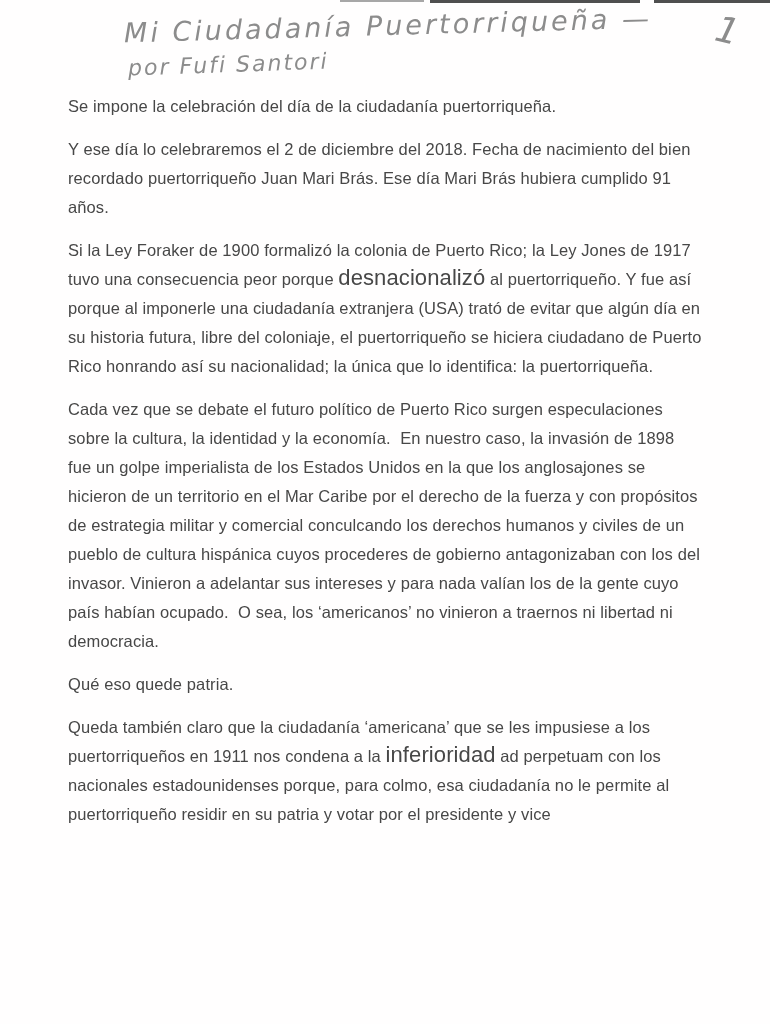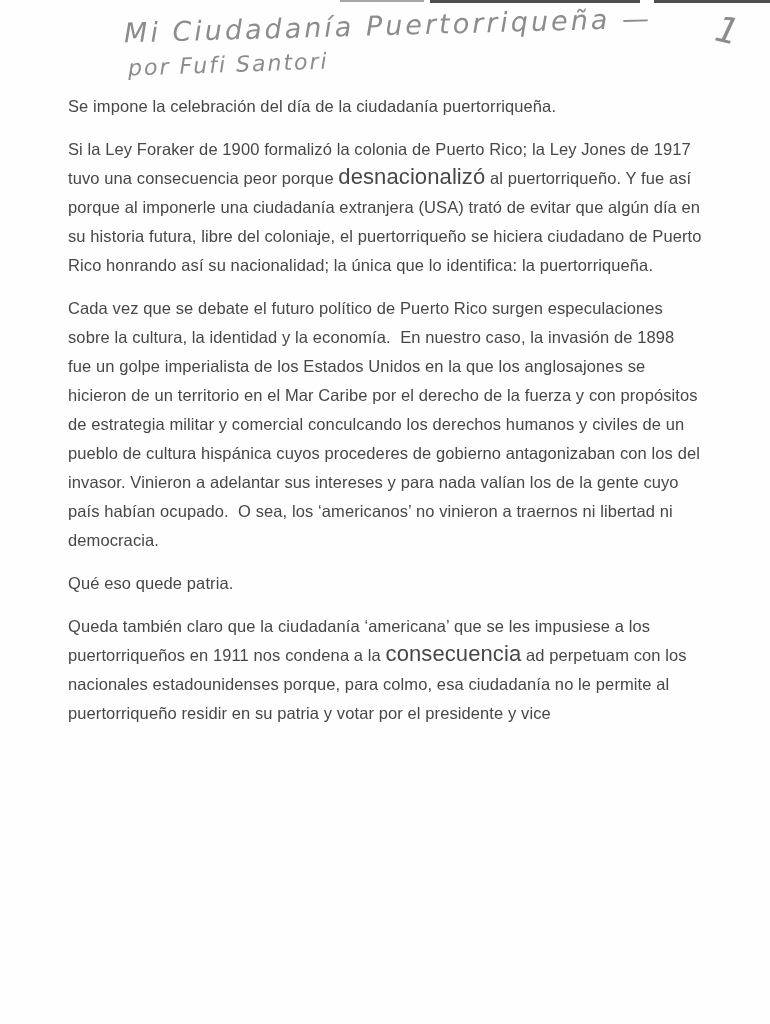--- a/index.html
+++ b/index.html
@@ -85,24 +85,25 @@
   <div class="handwriting hw-title">Mi Ciudadanía Puertorriqueña —</div>
 
   <div class="handwriting hw-byline">por Fufi Santori</div>
 
   <div class="handwriting hw-pagenum">1</div>
 
   <main class="body-text">
 
     <p><span>Se impone la celebración del día de la ciudadanía puertorriqueña.</span></p>
 
+    <p><span>Y ese día lo celebraremos el 2 de diciembre del 2018. Fecha de nacimiento del bien recordado puertorriqueño Juan Mari Brás. Ese día Mari Brás hubiera cumplido 91 años.</span></p>
 
 
     <p><span>Si la Ley Foraker de 1900 formalizó la colonia de Puerto Rico; la Ley Jones de 1917 tuvo una consecuencia peor porque </span><span class="emphasis-large">desnacionalizó</span><span> al puertorriqueño. Y fue así porque al imponerle una ciudadanía extranjera (USA) trató de evitar que algún día en su historia futura, libre del coloniaje, el puertorriqueño se hiciera ciudadano de Puerto Rico honrando así su nacionalidad; la única que lo identifica: la puertorriqueña.</span></p>
 
     <p><span>Cada vez que se debate el futuro político de Puerto Rico surgen especulaciones sobre la cultura, la identidad y la economía.&nbsp; En nuestro caso, la invasión de 1898 fue un golpe imperialista de los Estados Unidos en la que los anglosajones se hicieron de un territorio en el Mar Caribe por el derecho de la fuerza y con propósitos de estrategia militar y comercial conculcando los derechos humanos y civiles de un pueblo de cultura hispánica cuyos procederes de gobierno antagonizaban con los del invasor. Vinieron a adelantar sus intereses y para nada valían los de la gente cuyo país habían ocupado.&nbsp; O sea, los ‘americanos’ no vinieron a traernos ni libertad ni democracia.</span></p>
 
     <p><span>Qué eso quede patria.</span></p>
 
-    <p><span>Queda también claro que la ciudadanía ‘americana’ que se les impusiese a los puertorriqueños en 1911 nos condena a la </span><span class="emphasis-large">consecuencia</span><span> ad perpetuam con los nacionales estadounidenses porque, para colmo, esa ciudadanía no le permite al puertorriqueño residir en su patria y votar por el presidente y vice</span></p>
+    <p><span>Queda también claro que la ciudadanía ‘americana’ que se les impusiese a los puertorriqueños en 1911 nos condena a la </span><span class="emphasis-large">inferioridad</span><span> ad perpetuam con los nacionales estadounidenses porque, para colmo, esa ciudadanía no le permite al puertorriqueño residir en su patria y votar por el presidente y vice</span></p>
 
   </main>
 </div>
 
 </body></html>

